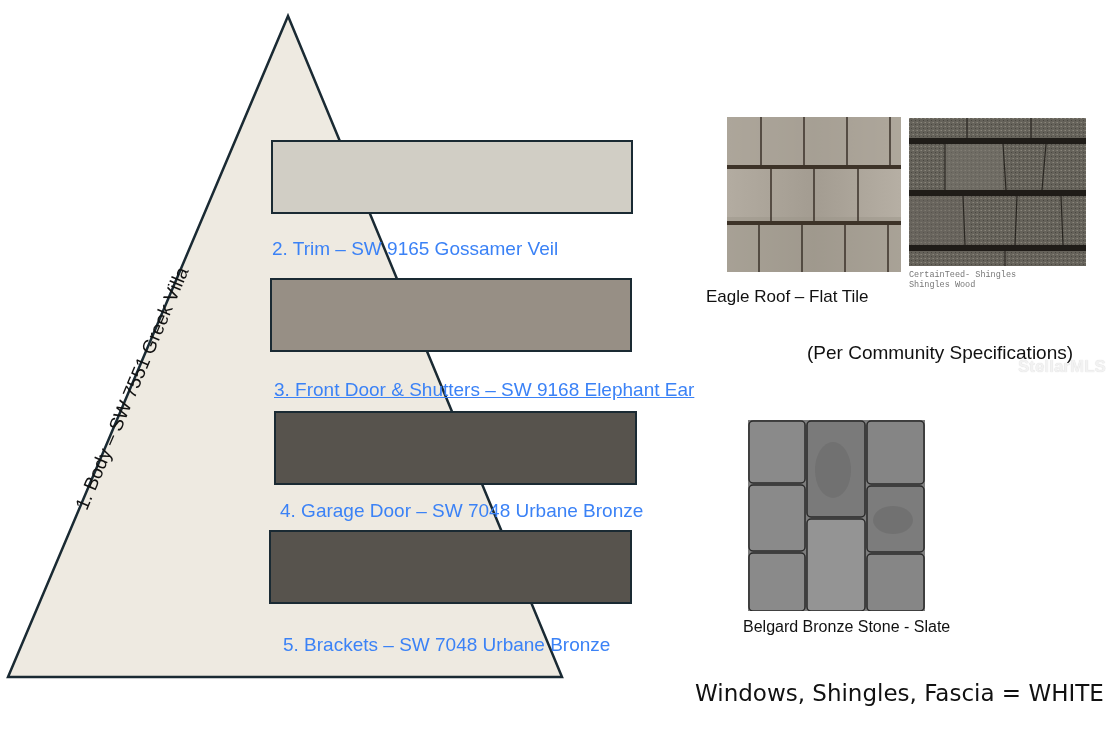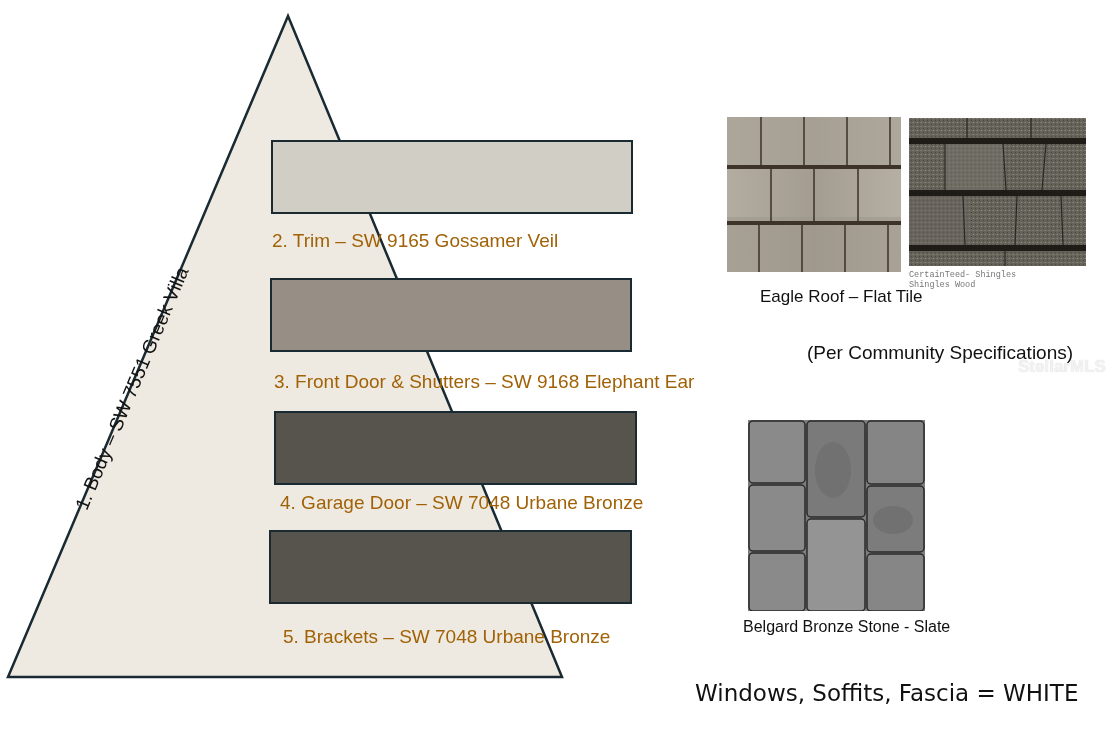--- a/index.html
+++ b/index.html
@@ -1,21 +1,21 @@
 <!DOCTYPE html>
 <html><head>
 <meta charset="utf-8">
 <style>
   html, body { margin: 0; padding: 0; background: #ffffff; }
   body { width: 1113px; height: 732px; position: relative; overflow: hidden;
          font-family: "Liberation Sans", "DejaVu Sans", sans-serif; color: #111; }
   .abs { position: absolute; }
   #tri { position: absolute; left: 0; top: 0; width: 1113px; height: 732px; }
   .swatch { position: absolute; box-sizing: border-box; border: 2.5px solid #1a2a33; }
-  .lbl { position: absolute; font-size: 19px; white-space: nowrap; color: #a16207; line-height: 1; }
+  .lbl { position: absolute; font-size: 19px; white-space: nowrap; color: #3b82f6; line-height: 1; margin-top: 8px; }
   .body-lbl { position: absolute; font-size: 19px; white-space: nowrap; transform-origin: 0 0;
               transform: rotate(-67deg); line-height: 1; }
   .img { position: absolute; overflow: hidden; }
   .small { font-size: 8.5px; color: #777; line-height: 1.15; font-family: Liberation Mono, monospace; }
   .roof-lbl { font-size: 17px; line-height: 24px; }
   .spec { font-size: 19px; }
   .white { font-size: 23px; font-family: "DejaVu Sans", sans-serif; }
   .wm { font-size: 17px; color: #f2f2f2; font-weight: bold;
         text-shadow: 0 0 1px #d0d0d0; }
 </style>
@@ -25,21 +25,21 @@
 <svg id="tri" viewBox="0 0 1113 732">
   <polygon points="288,16 8,677 562,677" fill="#EEEAE1" stroke="#1A2A33" stroke-width="2.5"></polygon>
 </svg>
 
 <div class="body-lbl" style="left:72px; top:505px;">1. Body – SW 7551 Greek Villa</div>
 
 <div class="swatch" style="left:271px; top:140px; width:362px; height:74px; background:#D1CEC5;"></div>
 <div class="lbl" style="left:272px; top:231px;">2. Trim – SW 9165 Gossamer Veil</div>
 
 <div class="swatch" style="left:270px; top:278px; width:362px; height:74px; background:#978F85;"></div>
-<div class="lbl" style="left:274px; top:372px;">3. Front Door &amp; Shutters – SW 9168 Elephant Ear</div>
+<div class="lbl" style="left:274px; top:372px;text-decoration:underline;">3. Front Door &amp; Shutters – SW 9168 Elephant Ear</div>
 
 <div class="swatch" style="left:274px; top:411px; width:363px; height:74px; background:#57534D;"></div>
 <div class="lbl" style="left:280px; top:493px;">4. Garage Door – SW 7048 Urbane Bronze</div>
 
 <div class="swatch" style="left:269px; top:530px; width:363px; height:74px; background:#57534D;"></div>
 <div class="lbl" style="left:283px; top:627px;text-align:center;">5. Brackets – SW 7048 Urbane Bronze</div>
 
 <div class="img" style="left:727px; top:117px; width:174px; height:155px;">
   <svg width="174" height="155" viewBox="0 0 174 155">
     <defs>
@@ -97,21 +97,21 @@
       <line x1="152" y1="78" x2="154" y2="127"></line>
       <line x1="96" y1="133" x2="96" y2="148"></line>
     </g>
   </svg>
 </div>
 <div class="abs small" style="left:909px; top:271px;">
   <div>CertainTeed- Shingles</div>
   <div>Shingles Wood</div>
 </div>
 
-<div class="abs roof-lbl" style="left:760px; top:285px;">
+<div class="abs roof-lbl" style="left:706px; top:285px;">
   <div>Eagle Roof – Flat Tile</div>
 </div>
 <div class="abs spec" style="left:807px; top:342px;">(Per Community Specifications)</div>
 
 <div class="abs wm" style="left:1018px; top:357px;">StellarMLS</div>
 
 <div class="img" style="left:748px; top:420px; width:177px; height:191px;">
   <svg width="177" height="191" viewBox="0 0 177 191">
     <rect width="177" height="191" fill="#7d7d7d"></rect>
     <g fill="#8a8a8a" stroke="#2a2a2a" stroke-width="1.5">
@@ -123,13 +123,13 @@
       <rect x="119" y="1" width="57" height="63" rx="4" fill="#858585"></rect>
       <rect x="119" y="66" width="57" height="66" rx="4" fill="#7c7c7c"></rect>
       <rect x="119" y="134" width="57" height="57" rx="4" fill="#868686"></rect>
     </g>
     <ellipse cx="85" cy="50" rx="18" ry="28" fill="#666" opacity="0.45"></ellipse>
     <ellipse cx="145" cy="100" rx="20" ry="14" fill="#5e5e5e" opacity="0.35"></ellipse>
   </svg>
 </div>
 <div class="abs" style="left:743px; top:618px; font-size:16px;">Belgard Bronze Stone - Slate</div>
 
-<div class="abs white" style="left:695px; top:680px;">Windows, Soffits, Fascia = WHITE</div>
+<div class="abs white" style="left:695px; top:680px;">Windows, Shingles, Fascia = WHITE</div>
 
 </body></html>

